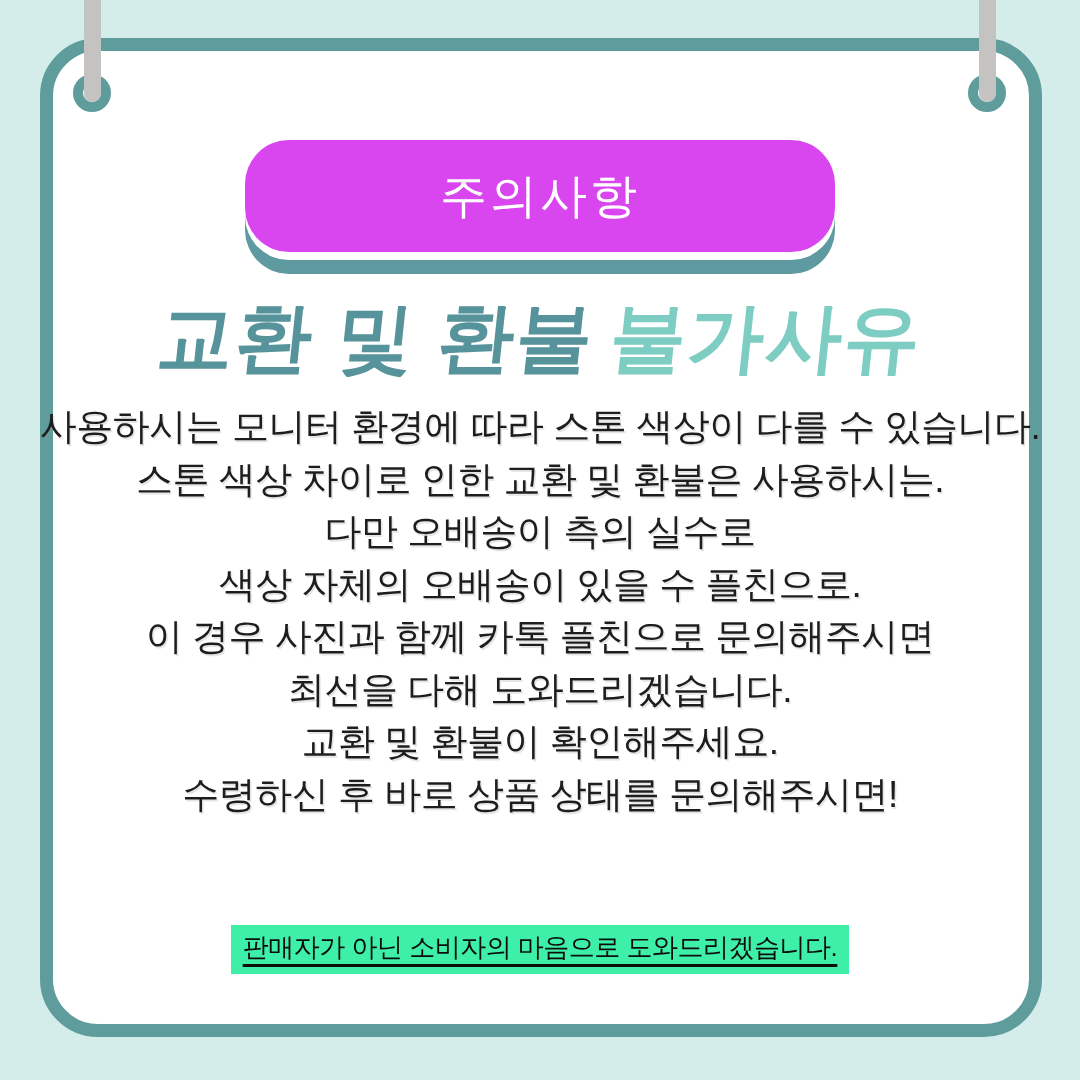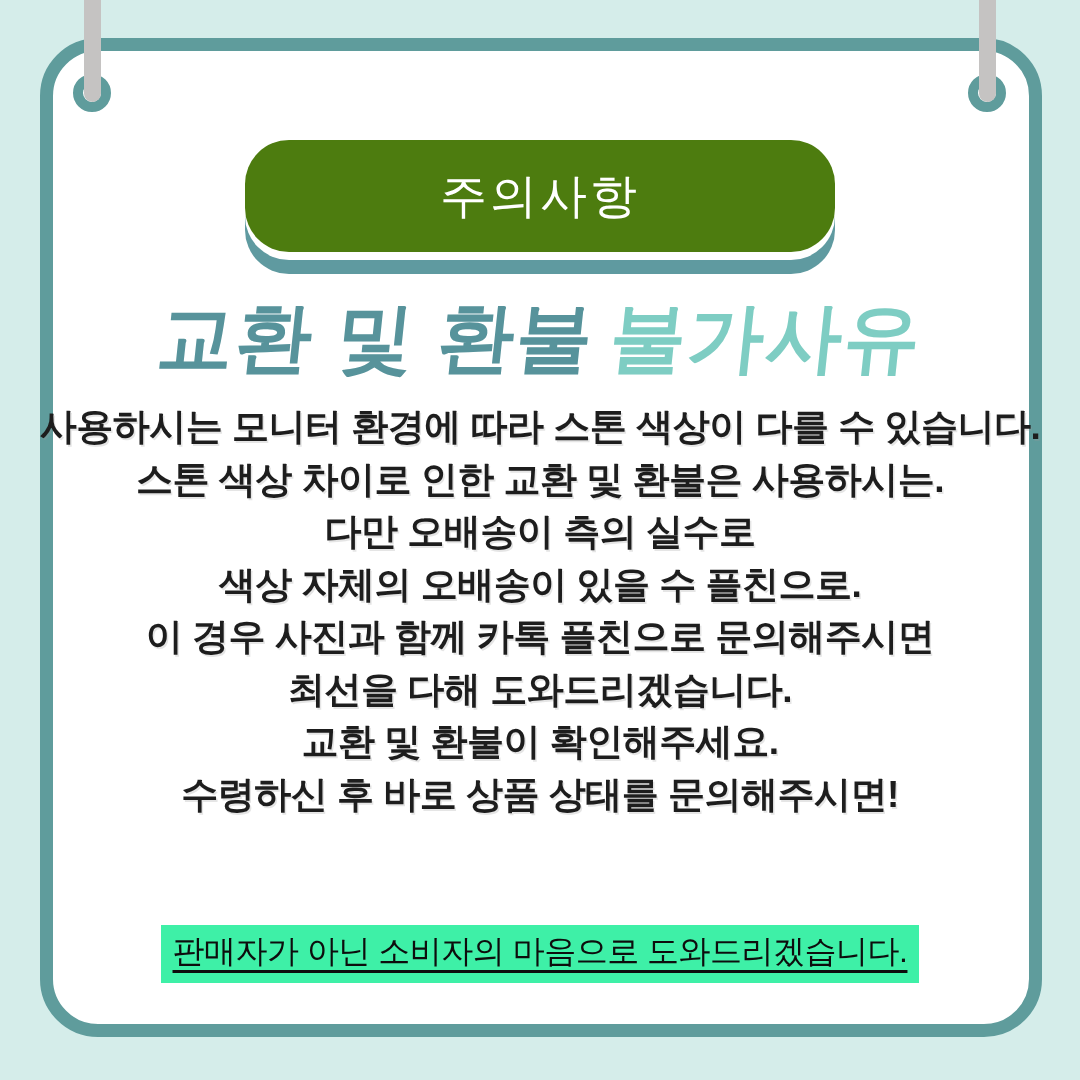--- a/index.html
+++ b/index.html
@@ -51,21 +51,21 @@
   .strap.left  { left: 84px; }
   .strap.right { left: 979px; }
 
   
   .badge {
     position: absolute;
     left: 245px;
     top: 140px;
     width: 590px;
     height: 112px;
-    background: #4d7c0f;
+    background: #d946ef;
     border-radius: 44px;
     box-shadow: 0 8px 0 #ffffff, 0 22px 0 #5f9aa0;
     display: flex;
     align-items: center;
     justify-content: center;
     z-index: 2;
   }
   .badge-label {
     color: #ffffff;
     font-size: 47px;
@@ -93,40 +93,40 @@
   
   .body-text {
     position: absolute;
     left: 0;
     top: 401px;
     width: 100%;
     text-align: center;
     font-size: 37px;
     line-height: 52.5px;
     color: #1d1d1d;
-    font-weight: bold;
+    font-weight: normal;
     letter-spacing: -0.5px;
     text-shadow: 1.5px 1.5px 0 rgba(150,150,150,0.25);
     z-index: 2;
   }
 
   
   .closing {
     position: absolute;
     left: 0;
     top: 925px;
     width: 100%;
     text-align: center;
     z-index: 2;
   }
   .closing .mark {
     display: inline-block;
     background: #3ef0a7;
     color: #0d0d0d;
-    font-size: 32px;
+    font-size: 26px;
     font-weight: normal;
     letter-spacing: -0.5px;
     padding: 5px 12px 9px 12px;
     text-decoration: underline;
     text-decoration-thickness: 2.5px;
     text-underline-offset: 8px;
   }
 </style>
 </head>
 <body>

